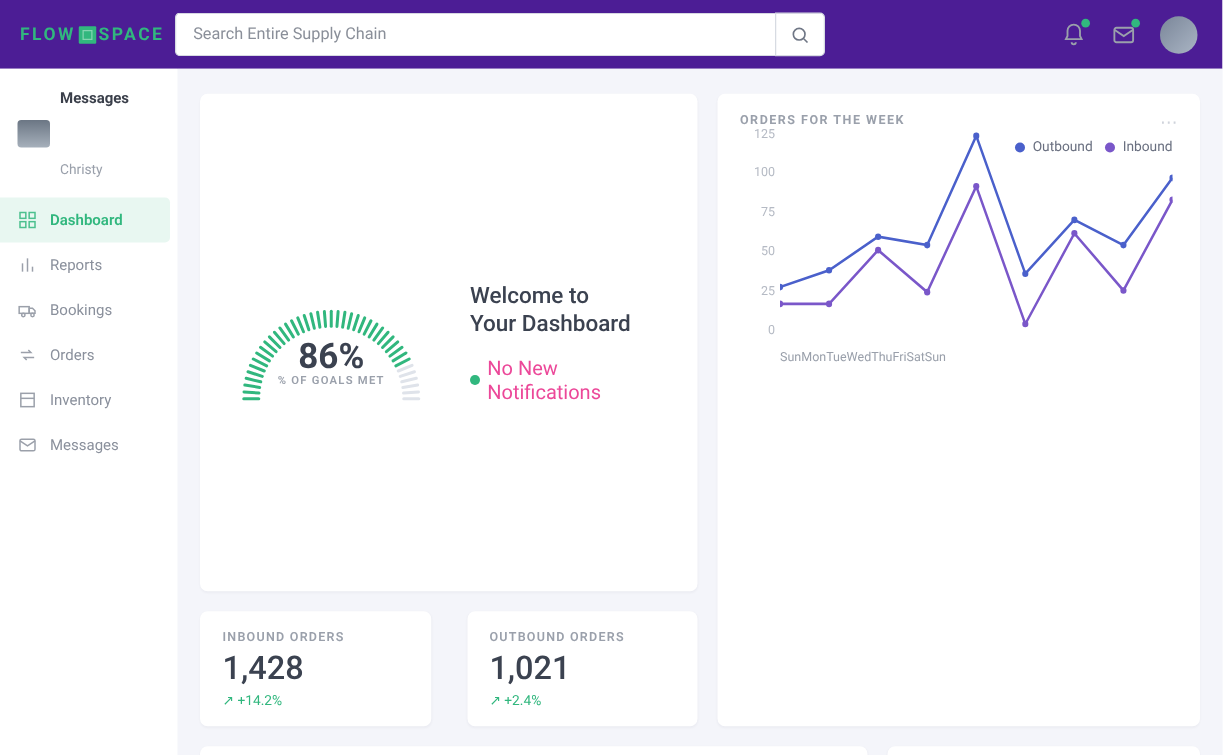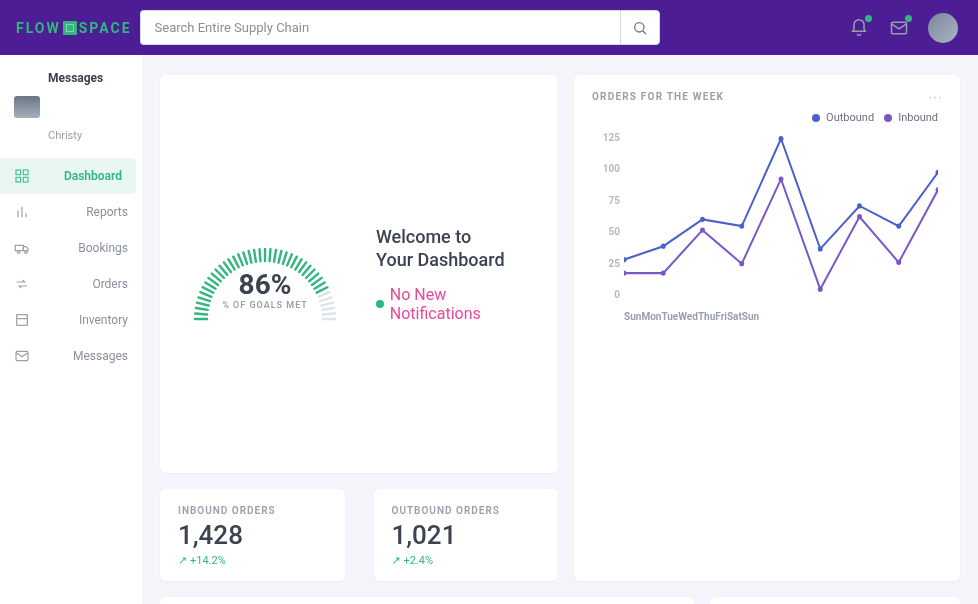--- a/index.html
+++ b/index.html
@@ -16,21 +16,21 @@
 .icon-badge { position:relative; width:22px; height:22px; display:flex; align-items:center; justify-content:center; cursor:pointer; }
 .dot { position:absolute; top:-2px; right:-2px; width:7px; height:7px; background:#31b77e; border-radius:50%; }
 .avatar { width:30px; height:30px; border-radius:50%; background: linear-gradient(135deg,#7a8699,#aab5c4); cursor:pointer; }
 .shell { display:flex; height: calc(604px - 52px); }
 .sidebar { width:142px; background:#fff; padding-top:8px; }
 .welcome-block { display:flex; align-items:center; gap:8px; padding:8px 14px 16px 14px; }
 .welcome-pic { width:26px; height:22px; border-radius:3px; background:linear-gradient(#6b7684,#a6b0bb); }
 .welcome-text .t { font-size:12px; font-weight:700; color:#3a3f4a; }
 .welcome-text .s { font-size:11px; color:#9aa0ab;margin-top:44px; }
 .nav { display:flex; flex-direction:column; }
-.nav-item { display:flex; align-items:center; gap:10px; padding:10px 14px; font-size:12px; color:#8a909c; cursor:pointer;justify-content:space-between; }
+.nav-item { display:flex; align-items:center; gap:10px; padding:10px 14px; font-size:12px; color:#8a909c; cursor:pointer; }
 .nav-item.active { background:#e8f7f1; color:#31b77e; font-weight:600; border-radius:0 4px 4px 0; margin-right:6px; }
 .nav-icon { width:16px; height:16px; flex:0 0 16px; opacity:.85; }
 .main { flex:1; background:#f4f5fa; padding:20px 18px 0 18px; overflow:hidden; }
 .row { display:flex; gap:16px; }
 .card { background:#fff; border-radius:6px; padding:18px 20px; box-shadow:0 1px 2px rgba(20,30,50,.04); }
 .gauge-card { flex:0 0 398px; display:flex; gap:26px; align-items:center; }
 .gauge { position:relative; width:170px; height:100px; }
 .gauge svg { width:170px; height:100px; }
 .gauge-num { position:absolute; left:0; right:0; top:44px; text-align:center; font-size:28px; font-weight:700; color:#3b4250; }
 .gauge-sub { position:absolute; left:0; right:0; top:76px; text-align:center; font-size:9px; letter-spacing:1px; color:#9aa0ab; font-weight:600; }
@@ -43,21 +43,21 @@
 .mini-card .val { font-size:26px; color:#3b4250; font-weight:500; margin-top:4px; }
 .mini-card .pct { font-size:11px; color:#31b77e; margin-top:4px; }
 .mini-card .pct::before { content:"↗ "; }
 .chart-card { flex:1; position:relative; padding:16px 18px 10px 18px; }
 .card-title { font-size:10px; letter-spacing:1.2px; color:#9aa0ab; font-weight:700; }
 .more-dots { position:absolute; top:14px; right:16px; color:#cfd3db; font-size:14px; letter-spacing:2px; cursor:pointer; }
 .legend { position:absolute; top:36px; right:22px; display:flex; gap:10px; font-size:11px; color:#6a7080; }
 .legend span::before { content:""; display:inline-block; width:8px; height:8px; border-radius:50%; margin-right:6px; vertical-align:middle; }
 .legend .outb::before { background:#4a60cb; }
 .legend .inb::before { background:#7a57c9; }
-.line-chart { margin-top:30px; height:190px; position:relative;font-weight:bold; }
+.line-chart { height:190px; position:relative; }
 .y-axis { position:absolute; left:0; top:0; bottom:22px; width:28px; display:flex; flex-direction:column; justify-content:space-between; font-size:10px; color:#b5bac4; text-align:right; }
 .x-axis { position:absolute; left:32px; right:4px; bottom:0; display:flex; justify-content:flex-start; font-size:10px; color:#9aa0ab; }
 .plot { position:absolute; left:32px; right:4px; top:0; bottom:22px; }
 .plot svg { width:100%; height:100%; }
 .row2 { display:flex; gap:16px; margin-top:16px; }
 .map-card { flex:0 0 534px; position:relative; padding:16px 18px 0 18px; height:230px; overflow:hidden; }
 .bookings-card { flex:1; position:relative; padding:16px 18px 0 18px; height:230px; overflow:hidden; }
 .left-column { flex:0 0 398px; display:flex; flex-direction:column; }
 </style>
 </head>

